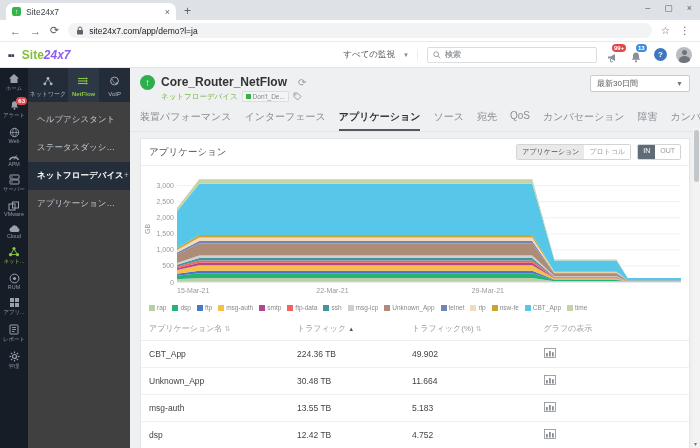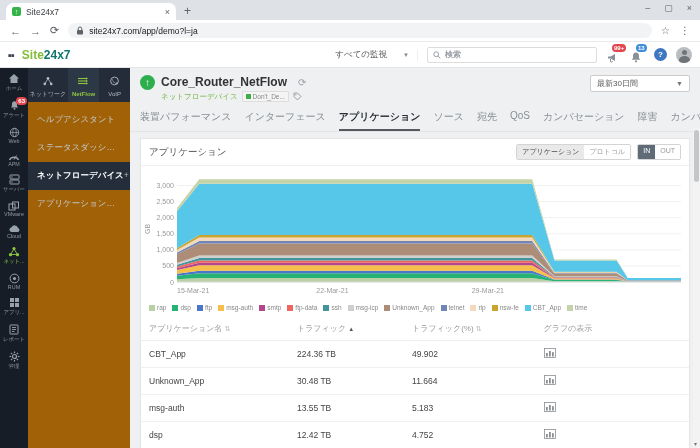--- a/index.html
+++ b/index.html
@@ -15,23 +15,23 @@
   .winctl { position:absolute; right:8px; top:3px; display:flex; gap:14px; color:#5f6368; font-size:9px; }
   .addrbar { height:22px; background:#fff; display:flex; align-items:center; gap:9px; padding:0 10px; border-bottom:1px solid #e8eaed; }
   .addrbar .nav { color:#5f6368; font-size:11px; }
   .urlpill { flex:1; height:15px; background:#f1f3f4; border-radius:8px; display:flex; align-items:center; gap:5px; padding:0 8px; font-size:8.5px; color:#202124; }
   .addr-right { display:flex; gap:10px; color:#5f6368; font-size:10px; }
 
   
   .appheader { height:26px; background:#fff; border-bottom:1px solid #e4e6e8; display:flex; align-items:center; padding:0 8px; gap:8px; }
   .applauncher { color:#3b4450; font-size:11px; letter-spacing:-1px; }
   .logo { font-size:12px; font-weight:bold; }
-  .logo .g { color:#84bd3a; } .logo .d { color:#0f766e; }
+  .logo .g { color:#84bd3a; } .logo .d { color:#8b5cf6;font-style:italic; }
   .hdr-right { margin-left:auto; display:flex; align-items:center; gap:9px; }
-  .mon-dd { font-size:8.5px; color:#555; display:flex; gap:16px; align-items:center; padding-right:8px; border-right:1px solid #eee; }
+  .mon-dd { font-size:8.5px; color:#555; display:flex; gap:8px; align-items:center; padding-right:8px; border-right:1px solid #eee; }
   .searchbox { width:170px; height:16px; border:1px solid #ddd; border-radius:2px; display:flex; align-items:center; gap:4px; padding:0 5px; color:#9aa0a6; font-size:8px;font-weight:bold; }
   .ic-badge { position:relative; width:15px; height:14px; }
   .badge { position:absolute; top:-4px; left:6px; font-size:6px; color:#fff; border-radius:5px; padding:1px 2px; line-height:1; font-weight:bold; }
   .badge.red { background:#e2474d; } .badge.blue { background:#3f8cd8; }
   .helpcirc { width:13px; height:13px; border-radius:50%; background:#3f76c0; color:#fff; font-size:8px; text-align:center; line-height:13px; font-weight:bold; }
   .avatar { width:16px; height:16px; border-radius:50%; background:#b9bdc1; position:relative; overflow:hidden; }
   .avatar:before { content:""; position:absolute; top:3px; left:5.5px; width:5px; height:5px; border-radius:50%; background:#6f7479; }
   .avatar:after { content:""; position:absolute; top:9px; left:2.5px; width:11px; height:8px; border-radius:50% 50% 0 0; background:#6f7479; }
 
   
@@ -39,21 +39,21 @@
 
   
   .rail { width:28px; background:#161d27; display:flex; flex-direction:column; align-items:center; padding-top:2px; }
   .rail-item { width:100%; text-align:center; padding:3px 0 4px; position:relative; }
   .rail-item .lbl { display:block; font-size:6px; color:#8d97a3; transform:scale(.9); white-space:nowrap; }
   .rail-item svg { display:block; margin:0 auto; }
   .rail-item.active .lbl { color:#8dc63f; }
   .rail-badge { position:absolute; top:0px; right:1px; background:#e2474d; color:#fff; font-size:6px; border-radius:4px; padding:0 2px; line-height:8px; font-weight:bold; }
 
   
-  .subbar { width:102px; background:#a16207; display:flex; flex-direction:column; }
+  .subbar { width:102px; background:#404040; display:flex; flex-direction:column; }
   .sub-tabs { display:flex; background:#232c38; }
   .sub-tab { flex:1; text-align:center; padding:4px 0 3px; }
   .sub-tab .lbl { display:block; font-size:6.5px; color:#aeb8c4; transform:scale(.92); white-space:nowrap; }
   .sub-tab.active { background:#2d3846; }
   .sub-tab.active .lbl { color:#8dc63f; font-weight:bold; }
   .sub-menu { padding-top:4px; }
   .sub-item { padding:8px 9px; font-size:8.5px; color:#c3ccd6; white-space:nowrap; overflow:hidden; text-overflow:ellipsis; }
   .sub-item.active { background:#242e3b; color:#fff; font-weight:bold; display:flex; }
   .sub-item.active .plus { margin-left:auto; color:#aeb8c4; font-weight:normal; }
 

